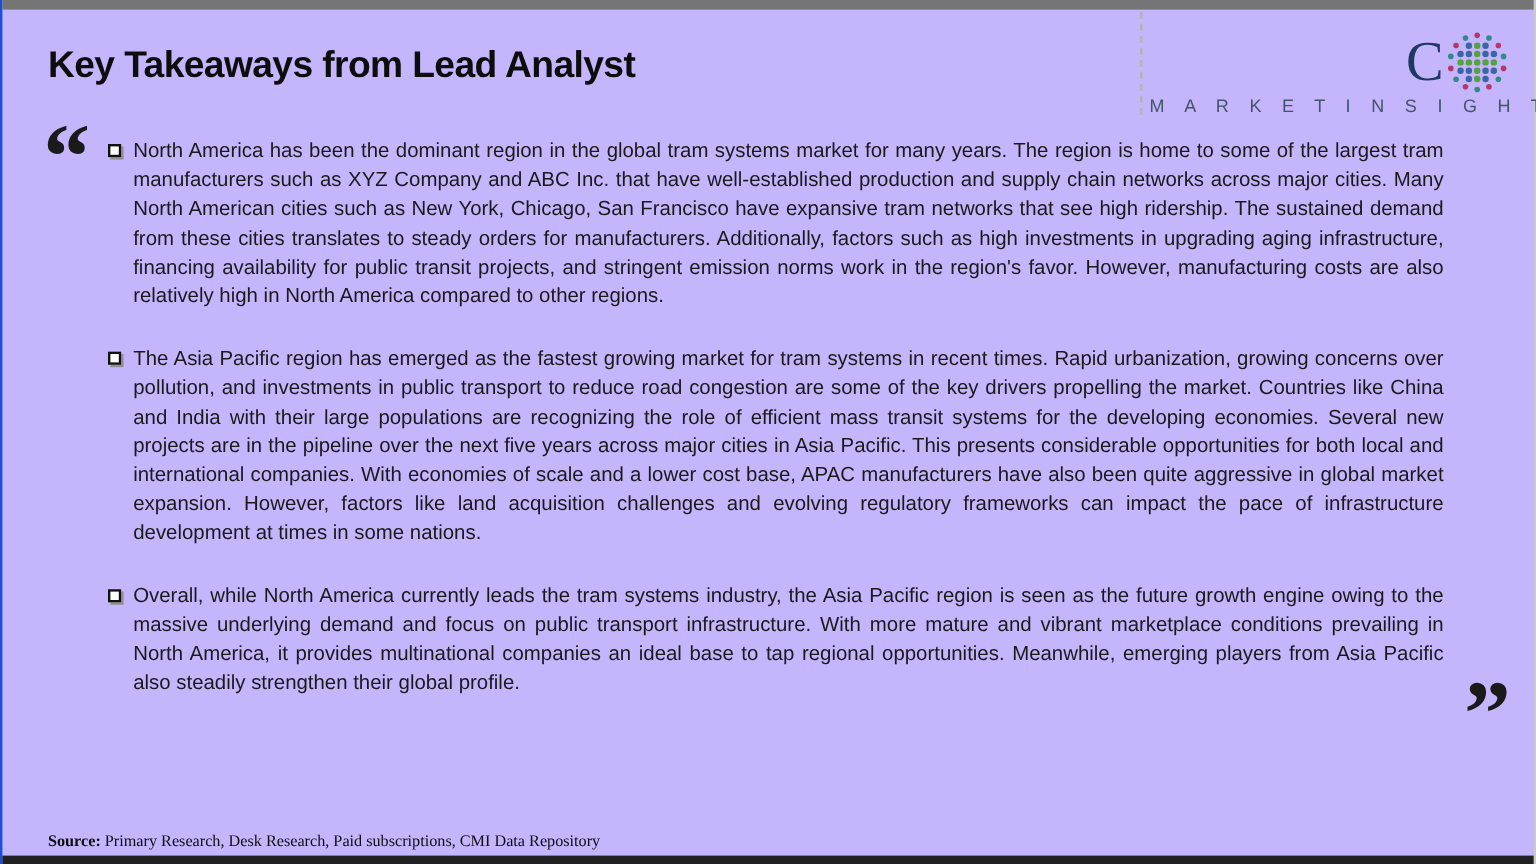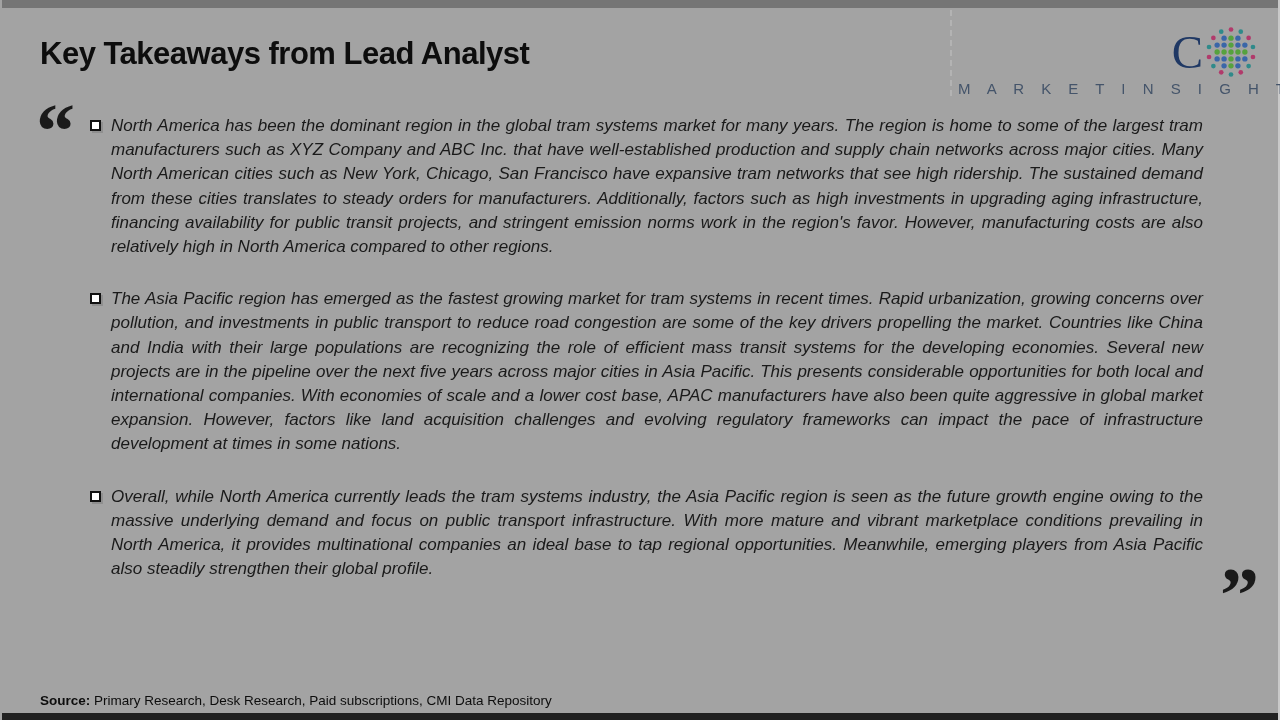--- a/index.html
+++ b/index.html
@@ -6,22 +6,22 @@
   html, body { width: 1280px; height: 720px; }
   body {
     font-family: "Liberation Sans", sans-serif;
     background: #ffffff;
     position: relative;
     overflow: hidden;
   }
   .slide {
     position: absolute;
     inset: 0;
-    background: #a3a3a3;
-    border-left: 2px solid #a3a3a3;
+    background: #c4b5fd;
+    border-left: 2px solid #1d4ed8;
     border-right: 2px solid #c9c9c9;
   }
   .top-bar {
     position: absolute;
     top: 0; left: 0; right: 0;
     height: 8px;
     background: #757575;
     z-index: 5;
   }
   .bottom-bar {
@@ -111,32 +111,32 @@
     flex: 0 0 auto;
     width: 11px;
     height: 11px;
     border: 2px solid #111111;
     background: #ffffff;
     box-shadow: 2px 2px 0 #8f8f8f;
     margin-top: 6px;
     margin-right: 10px;
   }
   .bullet-text {
-    font-style: italic;
     font-size: 17px;
     line-height: 24.2px;
     color: #1a1a1a;
     text-align: justify;
   }
   .source-line {
     position: absolute;
     left: 38px;
     top: 693px;
     font-size: 13.5px;
     color: #0d0d0d;
+    font-family: Liberation Serif, serif;
   }
   .source-label { font-weight: 700; }
 </style>
 </head>
 <body>
 
 <div class="slide">
   <div class="top-bar"></div>
 
   <h1 class="title">Key Takeaways from Lead Analyst</h1>

